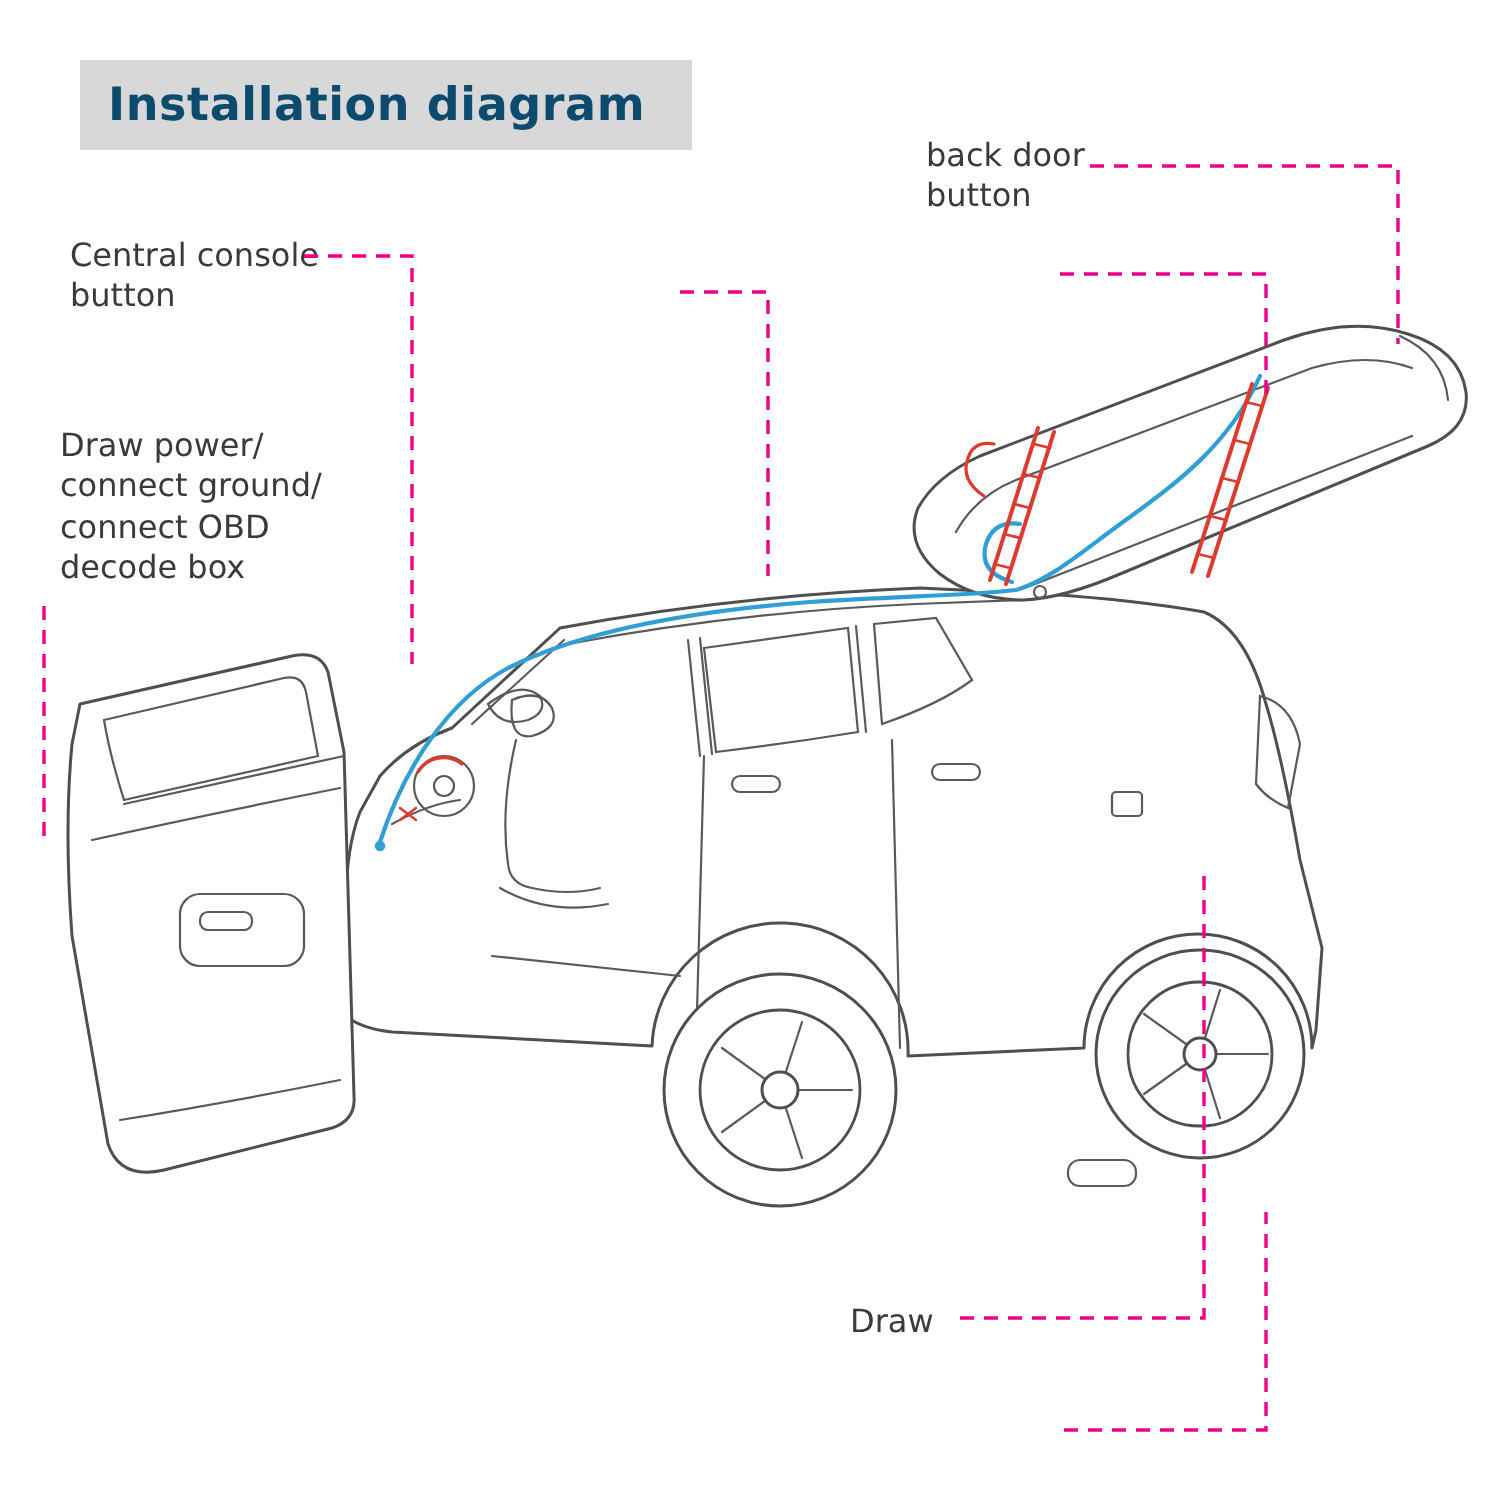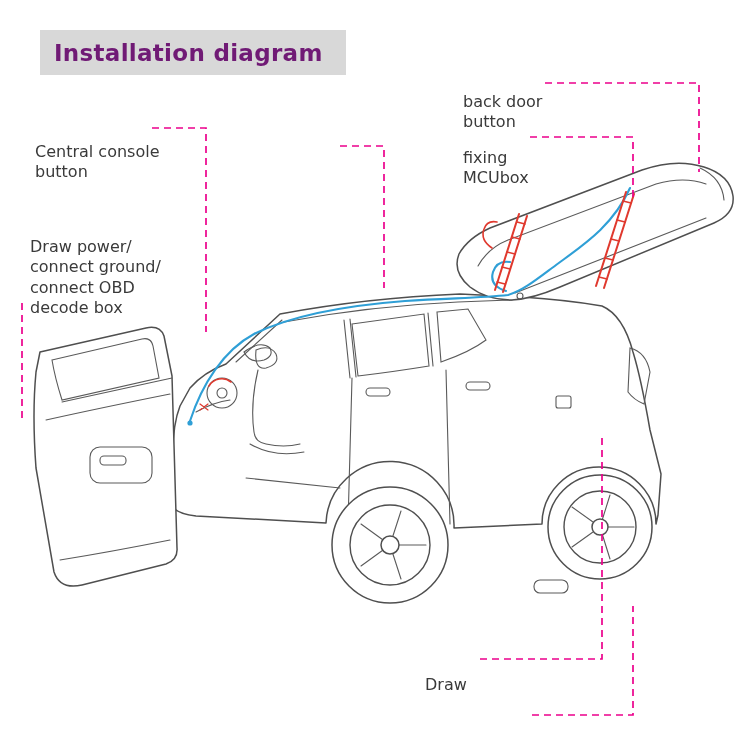--- a/index.html
+++ b/index.html
@@ -1,21 +1,21 @@
 <!DOCTYPE html>
 <html><head>
 <meta charset="utf-8">
 <style>
   html,body{margin:0;padding:0;background:#fff;}
   .page{position:relative;width:750px;height:750px;background:#ffffff;overflow:hidden;
         font-family:"DejaVu Sans","Liberation Sans",sans-serif;}
   .title-bar{position:absolute;left:40px;top:30px;width:306px;height:45px;background:#d8d8d8;
              display:flex;align-items:center;padding-left:14px;box-sizing:border-box;}
-  .title-bar span{color:#701a75;font-size:23px;font-weight:bold;letter-spacing:.3px;}
-  .label{position:absolute;font-size:16px;color:#3a3a3a;line-height:1.28;white-space:pre-line;margin-top:24px;}
+  .title-bar span{color:#0c4a6e;font-size:23px;font-weight:bold;letter-spacing:.3px;}
+  .label{position:absolute;font-size:16px;color:#3a3a3a;line-height:1.28;white-space:pre-line;}
   svg{position:absolute;left:0;top:0;}
   .car{stroke:#4f4f4f;fill:none;stroke-width:1.4;stroke-linecap:round;stroke-linejoin:round;}
   .carfill{stroke:#4f4f4f;fill:#ffffff;stroke-width:1.5;stroke-linejoin:round;}
   .thin{stroke:#5a5a5a;fill:none;stroke-width:1.1;stroke-linecap:round;}
   .wire{stroke:#2f9fd6;fill:none;stroke-width:2.1;stroke-linecap:round;}
   .red{stroke:#e0392e;fill:none;stroke-width:2;stroke-linecap:round;}
   .connector{stroke:#ec008c;fill:none;stroke-width:1.7;stroke-dasharray:7 5;}
 </style>
 </head>
 <body>
@@ -23,22 +23,20 @@
 <div class="page">
 
   <div class="title-bar">
     <span>Installation diagram</span>
   </div>
 
   <div class="label" style="left:35px;top:118px">Central console
 button</div>
   <div class="label" style="left:463px;top:68px">back door
 button</div>
-  <div class="label" style="left:463px;top:124px">fixing
-MCUbox</div>
   <div class="label" style="left:30px;top:213px">Draw power/
 connect ground/
 connect OBD
 decode box</div>
   <div class="label" style="left:425px;top:651px">Draw</div>
 
   <svg width="750" height="750" viewBox="0 0 750 750">
 
     <g>
       <path class="carfill" d="M 173,452 L 171,506 Q 178,514 196,516 L 326,523

